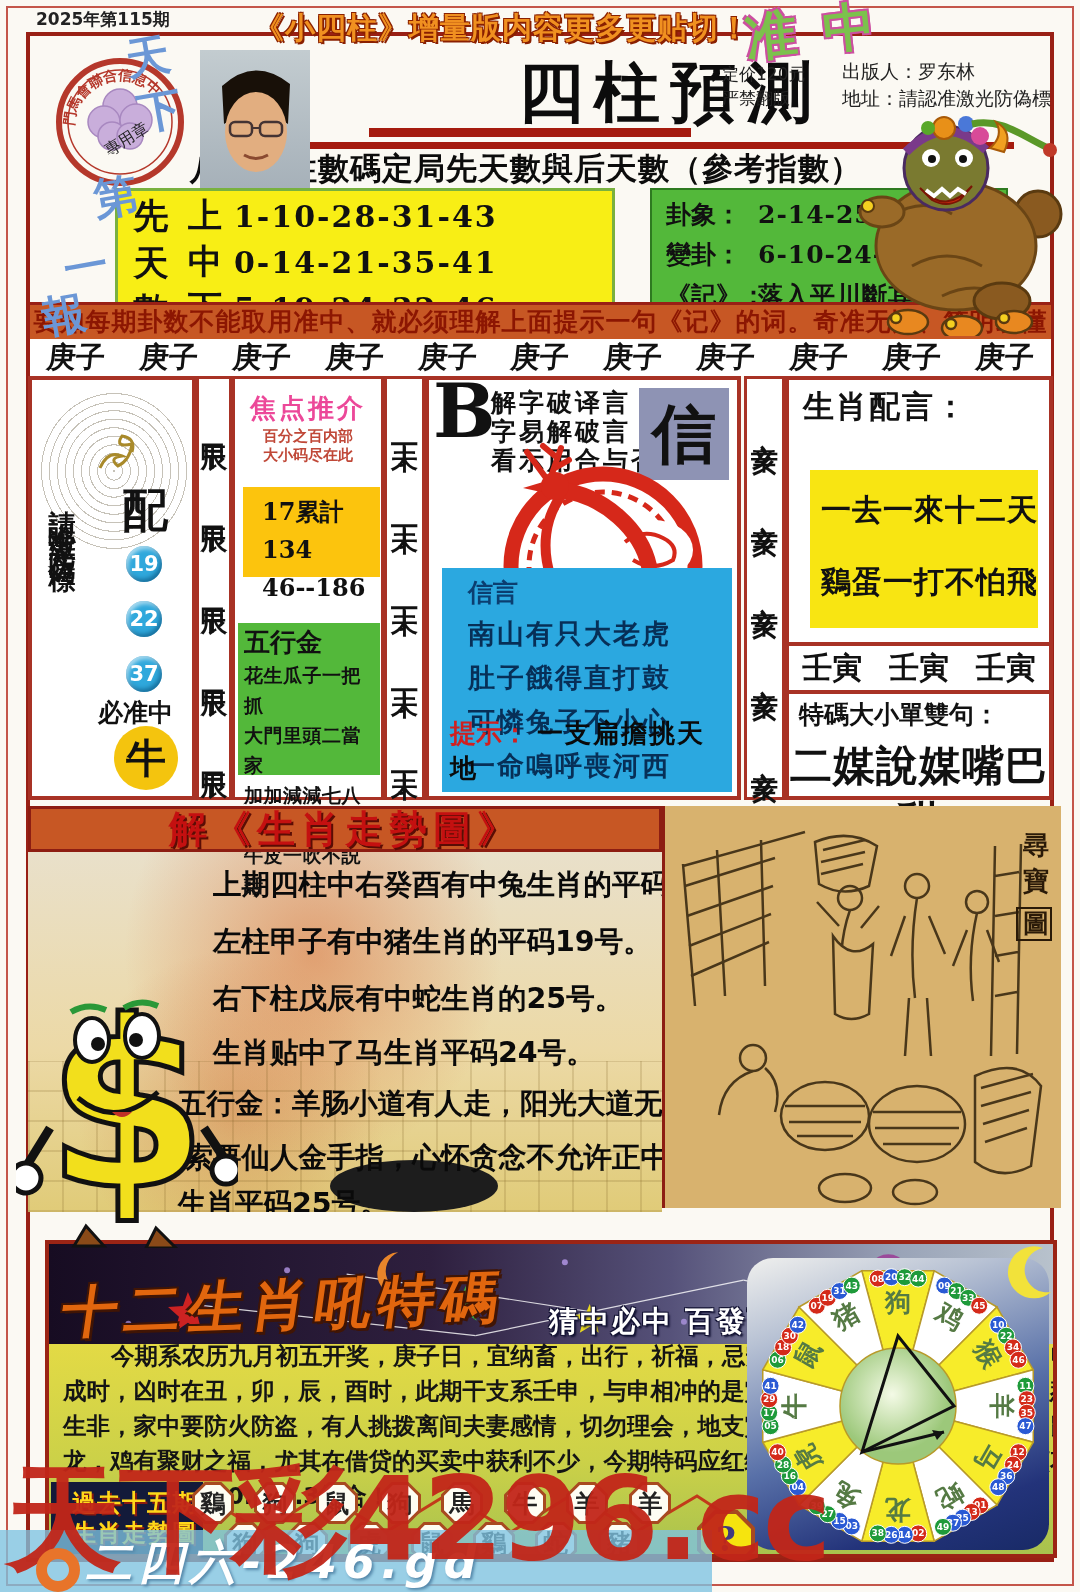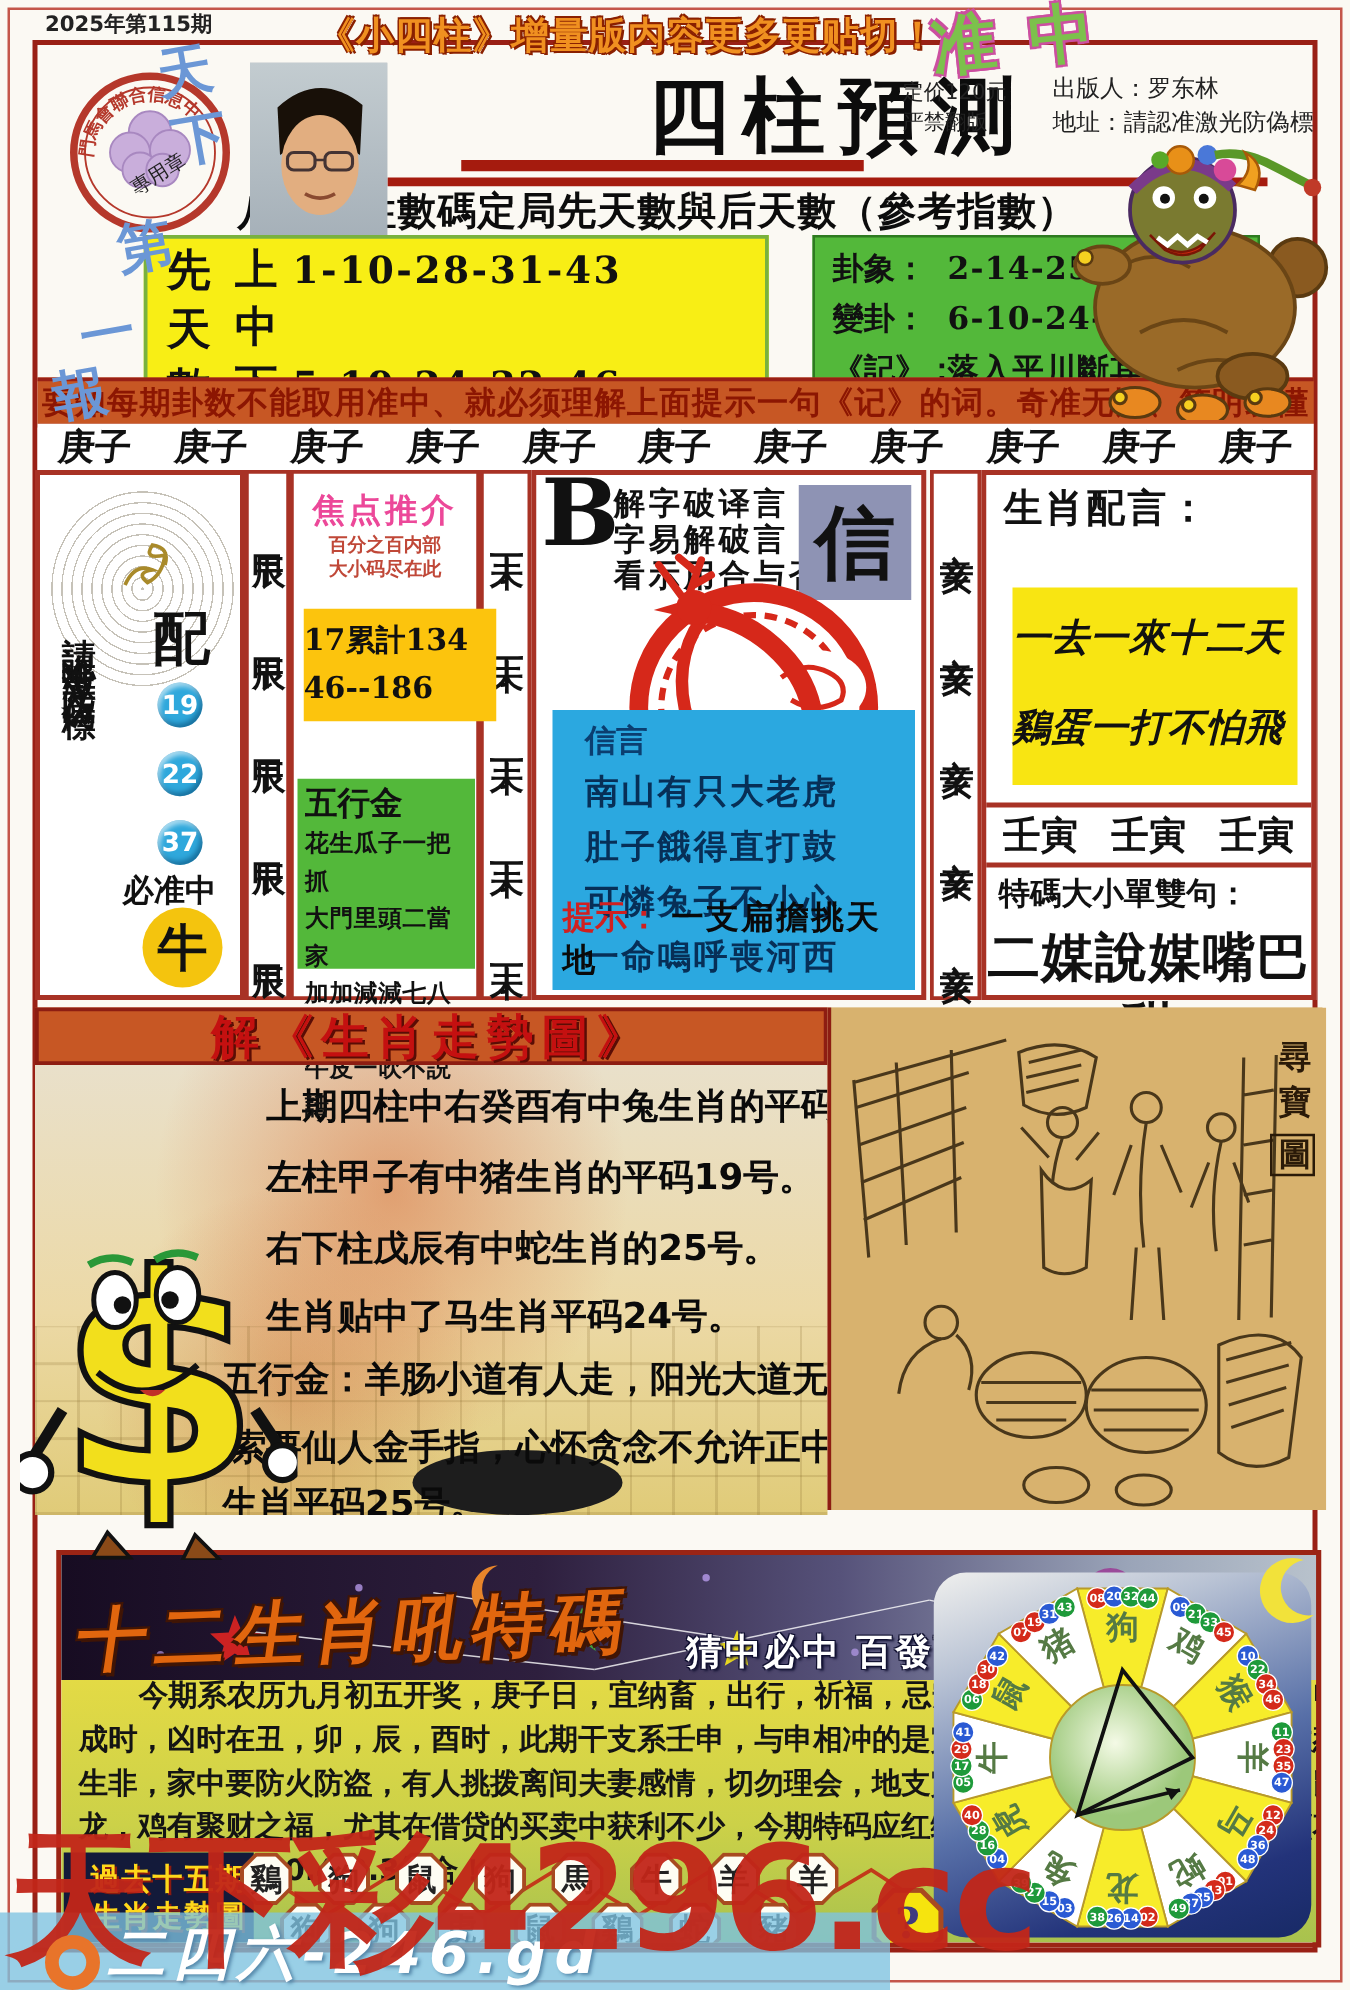--- a/index.html
+++ b/index.html
@@ -68,21 +68,21 @@
       border-width:3px;padding:4px 0;}
   .pillar span{writing-mode:vertical-rl;text-orientation:upright;font-size:27px;font-weight:900;
       font-family:"DejaVu Serif",serif;letter-spacing:2px;}
   .p1{left:196px;top:376px;width:36px;height:424px;}
   .p2{left:384px;top:376px;width:41px;height:424px;}
   .p3{left:744px;top:376px;width:41px;height:424px;}
   .focuscol{left:232px;top:376px;width:152px;height:424px;border-width:3px;}
   .ftitle{left:0;top:12px;width:100%;text-align:center;color:#ec4899;font-size:26px;font-weight:900;
       font-family:"DejaVu Serif",serif;letter-spacing:3px;}
   .fsub{left:0;top:48px;width:100%;text-align:center;color:#c04838;font-size:15px;font-weight:bold;line-height:19px;}
-  .fybox{left:8px;top:108px;width:154px;height:90px;background:#fcc40d;padding:6px 0 0 0;box-sizing:border-box;}
+  .fybox{left:8px;top:108px;width:137px;height:90px;background:#fcc40d;padding:6px 0 0 19px;box-sizing:border-box;}
   .fybox .ln{font-size:24px;font-weight:900;font-family:"DejaVu Serif",serif;line-height:38px;}
   .fgbox{left:3px;top:244px;width:142px;height:152px;background:#53b83a;padding:2px 0 0 6px;box-sizing:border-box;}
   .fgtitle{font-size:26px;font-weight:900;font-family:"DejaVu Serif",serif;}
   .fgbox .ln{font-size:19px;font-weight:900;font-family:"DejaVu Serif",serif;line-height:30px;letter-spacing:0.5px;}
   .centerbox{left:425px;top:376px;width:316px;height:424px;}
   .bigB{left:4px;top:-12px;font-size:74px;font-weight:900;font-family:"DejaVu Serif",serif;}
   .blines{left:62px;top:8px;}
   .blines .ln{font-size:25px;font-weight:900;line-height:29px;letter-spacing:3px;}
   .xinbox{right:8px;top:8px;width:90px;height:92px;background:#8e93b4;display:flex;align-items:center;
       justify-content:center;font-size:64px;font-weight:900;font-family:"DejaVu Serif",serif;}
@@ -91,21 +91,21 @@
   .bluebox .t{position:absolute;left:26px;top:8px;font-size:25px;font-weight:900;color:#0b3e70;}
   .bluelines{position:absolute;left:26px;top:44px;}
   .bluelines .ln{font-size:27px;font-weight:900;color:#072f57;line-height:44px;letter-spacing:2px;}
   .hintrow{position:absolute;left:8px;bottom:6px;font-size:26px;font-weight:900;}
   .hintrow .hl{color:#d02020;font-family:"DejaVu Serif",serif;}
   .hintrow .hv{color:#0a0a0a;letter-spacing:2px;}
   .rightbox{left:785px;top:376px;width:268px;height:424px;}
   .r1{left:0;top:0;width:100%;height:266px;border-bottom:4px solid #a83225;box-sizing:border-box;}
   .r1 .t{position:absolute;left:14px;top:6px;font-size:31px;font-weight:900;font-family:"DejaVu Serif",serif;letter-spacing:2px;}
   .rybox{position:absolute;left:21px;top:90px;width:228px;height:158px;background:#f8e512;}
-  .rybox .ln{position:absolute;left:0;width:100%;text-align:left;font-size:30px;font-weight:900;letter-spacing:1px;font-style:italic;}
+  .rybox .ln{position:absolute;left:0;width:100%;text-align:right;font-size:30px;font-weight:900;letter-spacing:1px;}
   .r2{left:0;top:266px;width:100%;height:48px;border-bottom:4px solid #a83225;box-sizing:border-box;
       display:flex;justify-content:space-around;align-items:center;}
   .r2 span{font-size:30px;font-weight:900;font-family:"DejaVu Serif",serif;}
   .r3{left:0;top:314px;width:100%;height:110px;}
   .r3 .t{position:absolute;left:10px;top:4px;font-size:25px;font-weight:900;font-family:"DejaVu Serif",serif;}
   .r3 .v{position:absolute;left:0;top:44px;width:100%;text-align:center;font-size:42px;font-weight:900;
       font-family:"DejaVu Serif",serif;letter-spacing:1px;}
   
   .jhead{left:28px;top:806px;width:634px;height:46px;background:#c75724;border:3px solid #8d1d12;
       box-sizing:border-box;text-align:center;font-size:38px;font-weight:900;font-family:"DejaVu Serif",serif;
@@ -273,20 +273,21 @@
       <span>天</span>
       <span>數</span>
     </div>
     <div class="rows fs">
       <div class="row">
         <span class="rl">上</span>
         <span class="rv">1-10-28-31-43</span>
       </div>
       <div class="row">
         <span class="rl">中</span>
+        <span class="rv">0-14-21-35-41</span>
       </div>
       <div class="row">
         <span class="rl">下</span>
         <span class="rv">5-19-24-32-46</span>
       </div>
     </div>
   </div>
 
   <div class="abs gbox fs">
     <div class="row">

